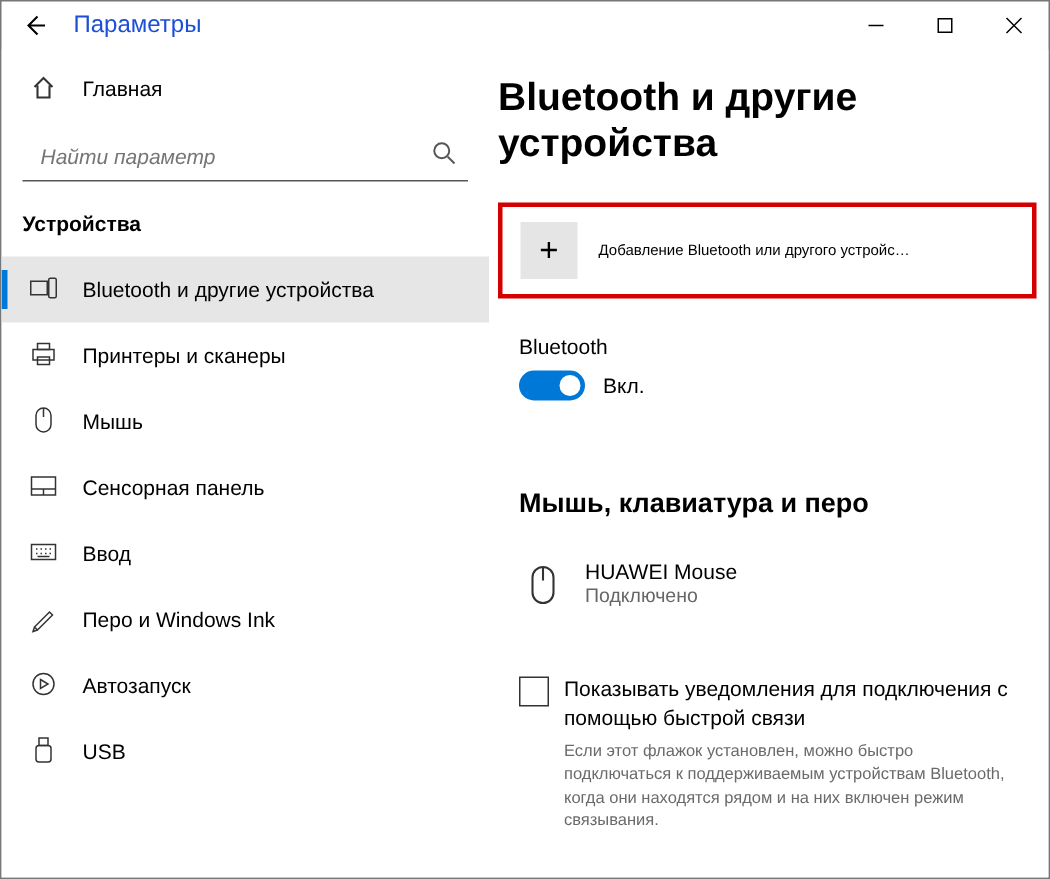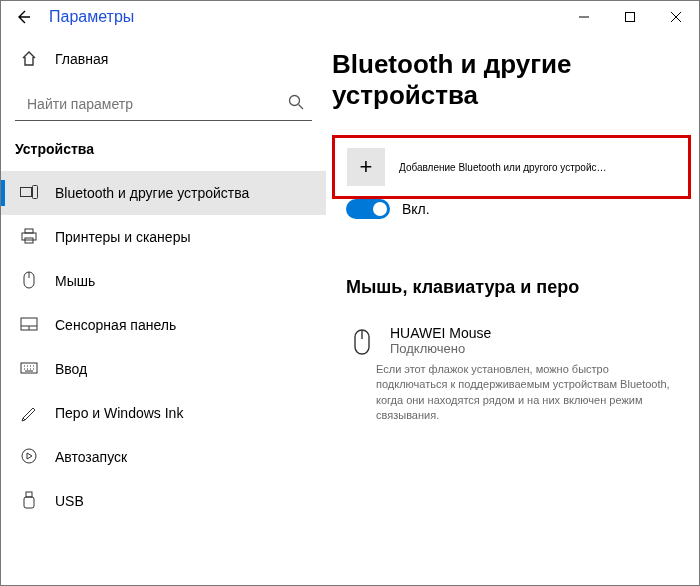--- a/index.html
+++ b/index.html
@@ -34,21 +34,21 @@
   .home-label { font-size:14px;text-align:center; }
 
   .search-box {
     margin:8px 14px 20px 14px; height:34px;
     border:none; border-bottom:1px solid #555;
     background:#fff; display:flex; align-items:center;
     padding:0 8px 0 10px;
   }
   .search-box input {
     flex:1; border:none; outline:none; font-size:14px;
-    font-family:inherit; background:transparent; color:#4d7c0f;
+    font-family:inherit; background:transparent; color:#4d7c0f;font-style:italic;
   }
 
   .category-title { font-size:14px; font-weight:600; padding:0 0 14px 14px; }
 
   .nav { list-style:none; margin:0; padding:0; }
   .nav li {
     height:44px; display:flex; align-items:center;
     padding-left:18px; position:relative; cursor:default;
   }
   .nav li.active { background:#e6e6e6; }
@@ -231,35 +231,40 @@
   </div>
 
   <div class="main">
     <h1>Bluetooth и другие устройства</h1>
 
     <div class="add-device">
       <div class="plus">+</div>
       <div class="lbl">Добавление Bluetooth или другого устройс…</div>
     </div>
 
+    <div class="section-label">Bluetooth</div>
     <div class="toggle-row">
       <div class="toggle"></div>
       <div class="toggle-state">Вкл.</div>
     </div>
 
     <div class="subhead">Мышь, клавиатура и перо</div>
 
     <div class="device-row">
       <div class="dicon">
         <svg width="20" height="28">
             <rect x="3" y="2" width="14" height="24" rx="7" stroke="#333" stroke-width="1.4" fill="none"></rect>
             <line x1="10" y1="2" x2="10" y2="11" stroke="#333" stroke-width="1.4"></line>
           </svg>
       </div>
       <div>
         <div class="device-name">HUAWEI  Mouse</div>
         <div class="device-status">Подключено</div>
       </div>
     </div>
 
+    <div class="checkbox-row">
+      <div class="checkbox"></div>
+      <div class="checkbox-text">Показывать уведомления для подключения с помощью быстрой связи</div>
+    </div>
     <div class="help-text">Если этот флажок установлен, можно быстро подключаться к поддерживаемым устройствам Bluetooth, когда они находятся рядом и на них включен режим связывания.</div>
   </div>
 </div>
 
 </body></html>

